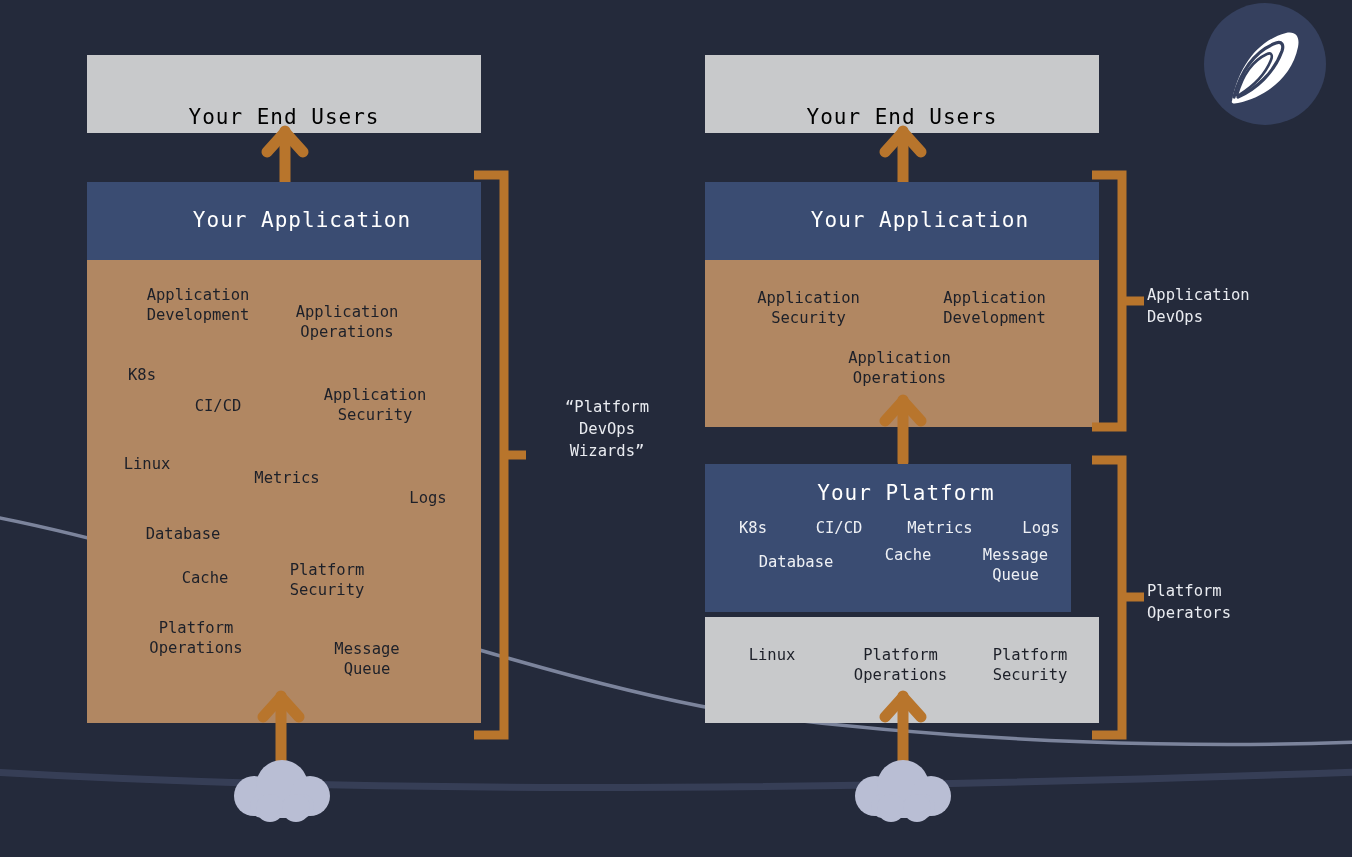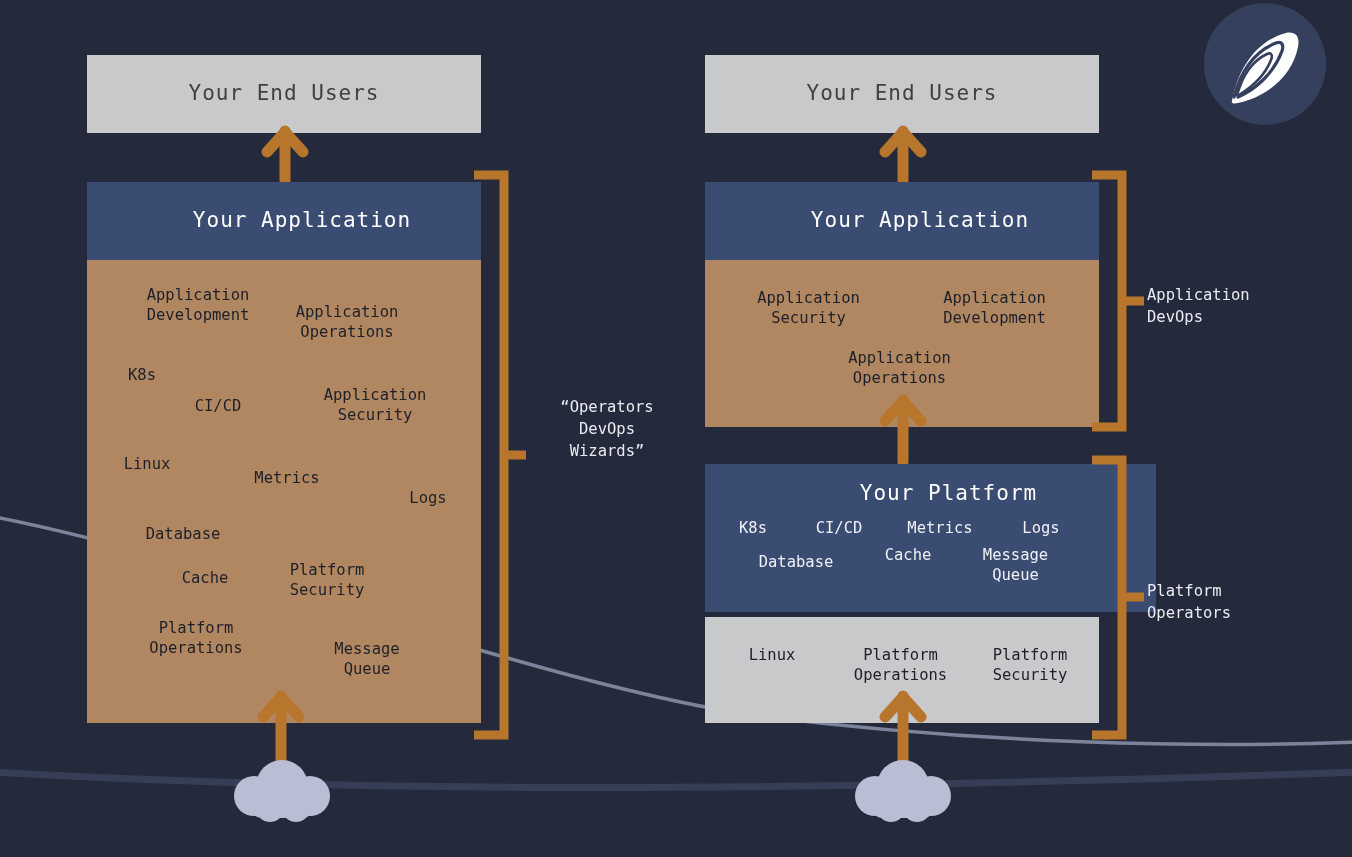--- a/index.html
+++ b/index.html
@@ -30,21 +30,21 @@
   .panel-gray   { background: #c8c9cb; }
   .panel-blue   { background: #3a4c72; }
   .panel-brown  { background: #b18762; }
 
   .panel-title {
     text-align: center;
     font-size: 21px;
     letter-spacing: 1px;
     white-space: nowrap;
   }
-  .title-dark  { color: #404040; }
+  .title-dark  { color: #000000; margin-top: 24px; }
   .title-light { color: #ffffff; padding-left: 36px; }
 
   .chip {
     position: absolute;
     font-size: 15.5px;
     line-height: 1.32;
     white-space: pre;
     text-align: center;
   }
   .chip-dark  { color: #1d2029; }
@@ -132,21 +132,21 @@
       <rect x="30" y="34" width="64" height="24" rx="12"></rect>
       <circle cx="50" cy="48" r="14"></circle>
       <circle cx="76" cy="48" r="14"></circle>
     </g>
   </svg>
 
   <svg style="position:absolute; left:470px; top:170px;" width="56" height="570" viewBox="0 0 56 570">
     <path d="M 4 5 L 34 5 L 34 565 L 4 565" fill="none" stroke="#b8752c" stroke-width="9" stroke-linejoin="miter" stroke-linecap="butt"></path>
     <path d="M 34 285 L 56 285" stroke="#b8752c" stroke-width="9" stroke-linecap="butt"></path>
   </svg>
-  <div class="bracket-label" style="left:527px; top:396px; width:160px;">“Operators
+  <div class="bracket-label" style="left:527px; top:396px; width:160px;">“Platform
 DevOps
 Wizards”</div>
 
   <div class="panel panel-gray" style="left:705px; top:55px; width:394px; height:78px;">
     <div class="panel-title title-dark" style="position:absolute; left:0; right:0; top:26px;">Your End Users</div>
   </div>
 
   <svg style="position:absolute; left:880px; top:127px;" width="46" height="62" viewBox="0 0 46 62">
     <path d="M 23 4 L 23 60" stroke="#b8752c" stroke-width="11" stroke-linecap="round" fill="none"></path>
     <path d="M 5 25 L 23 5 L 41 25" stroke="#b8752c" stroke-width="11" stroke-linecap="round" stroke-linejoin="round" fill="none"></path>
@@ -163,21 +163,21 @@
 Development</div>
     <div class="chip chip-dark" style="left:117px; top:88px; width:155px;">Application
 Operations</div>
   </div>
 
   <svg style="position:absolute; left:880px; top:396px;" width="46" height="68" viewBox="0 0 46 68">
     <path d="M 23 4 L 23 66" stroke="#b8752c" stroke-width="11" stroke-linecap="round" fill="none"></path>
     <path d="M 5 25 L 23 5 L 41 25" stroke="#b8752c" stroke-width="11" stroke-linecap="round" stroke-linejoin="round" fill="none"></path>
   </svg>
 
-  <div class="panel panel-blue" style="left:705px; top:464px; width:451px; height:148px;">
+  <div class="panel panel-blue" style="left:705px; top:464px; width:366px; height:148px;">
     <div class="panel-title title-light" style="position:absolute; left:0; right:0; top:17px;">Your Platform</div>
     <div class="chip chip-light" style="left:16px;  top:54px; width:64px;">K8s</div>
     <div class="chip chip-light" style="left:96px;  top:54px; width:76px;">CI/CD</div>
     <div class="chip chip-light" style="left:189px; top:54px; width:92px;">Metrics</div>
     <div class="chip chip-light" style="left:304px; top:54px; width:64px;">Logs</div>
     <div class="chip chip-light" style="left:36px;  top:88px; width:110px;">Database</div>
     <div class="chip chip-light" style="left:163px; top:81px; width:80px;">Cache</div>
     <div class="chip chip-light" style="left:253px; top:81px; width:115px;">Message
 Queue</div>
   </div>

